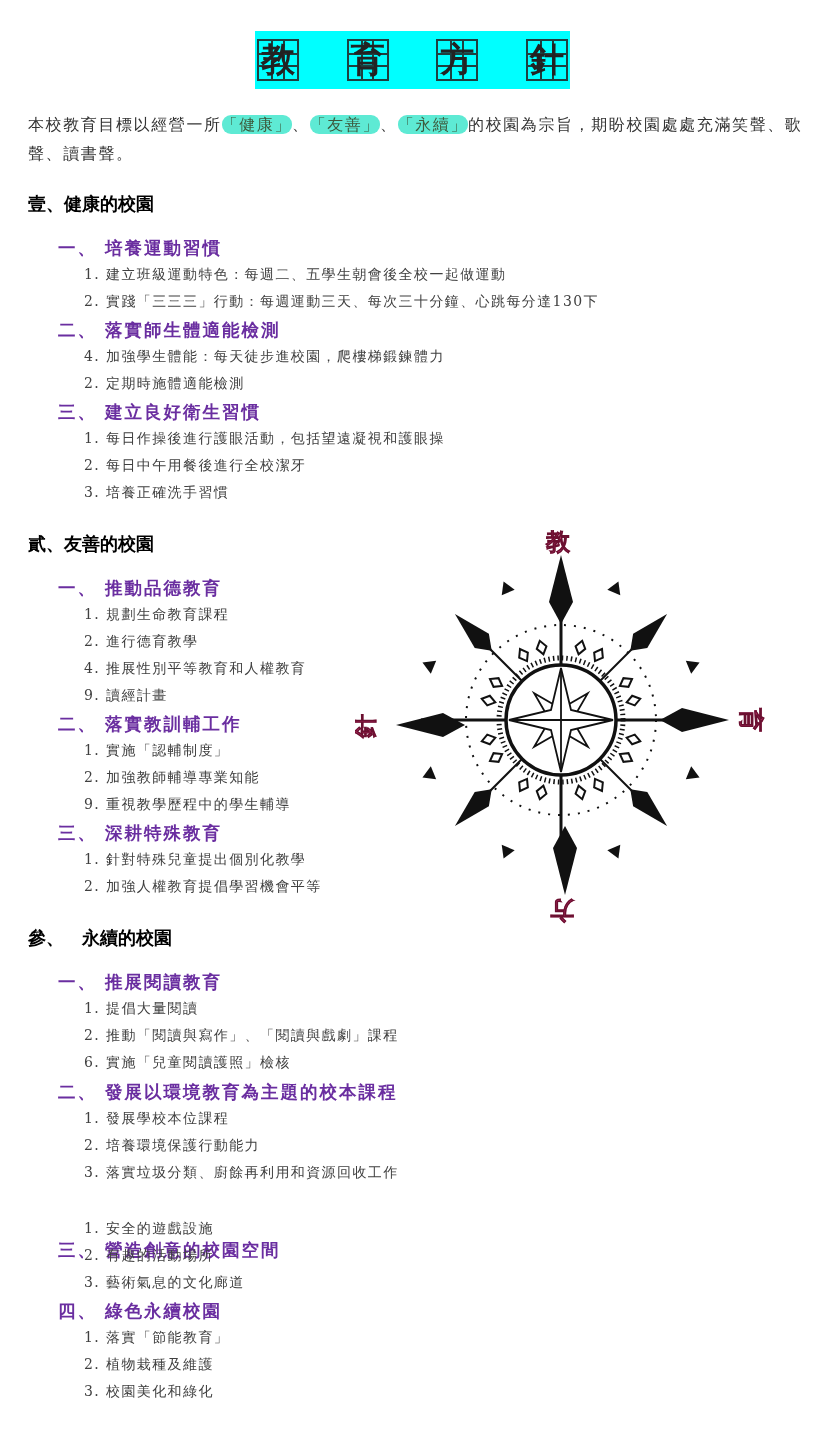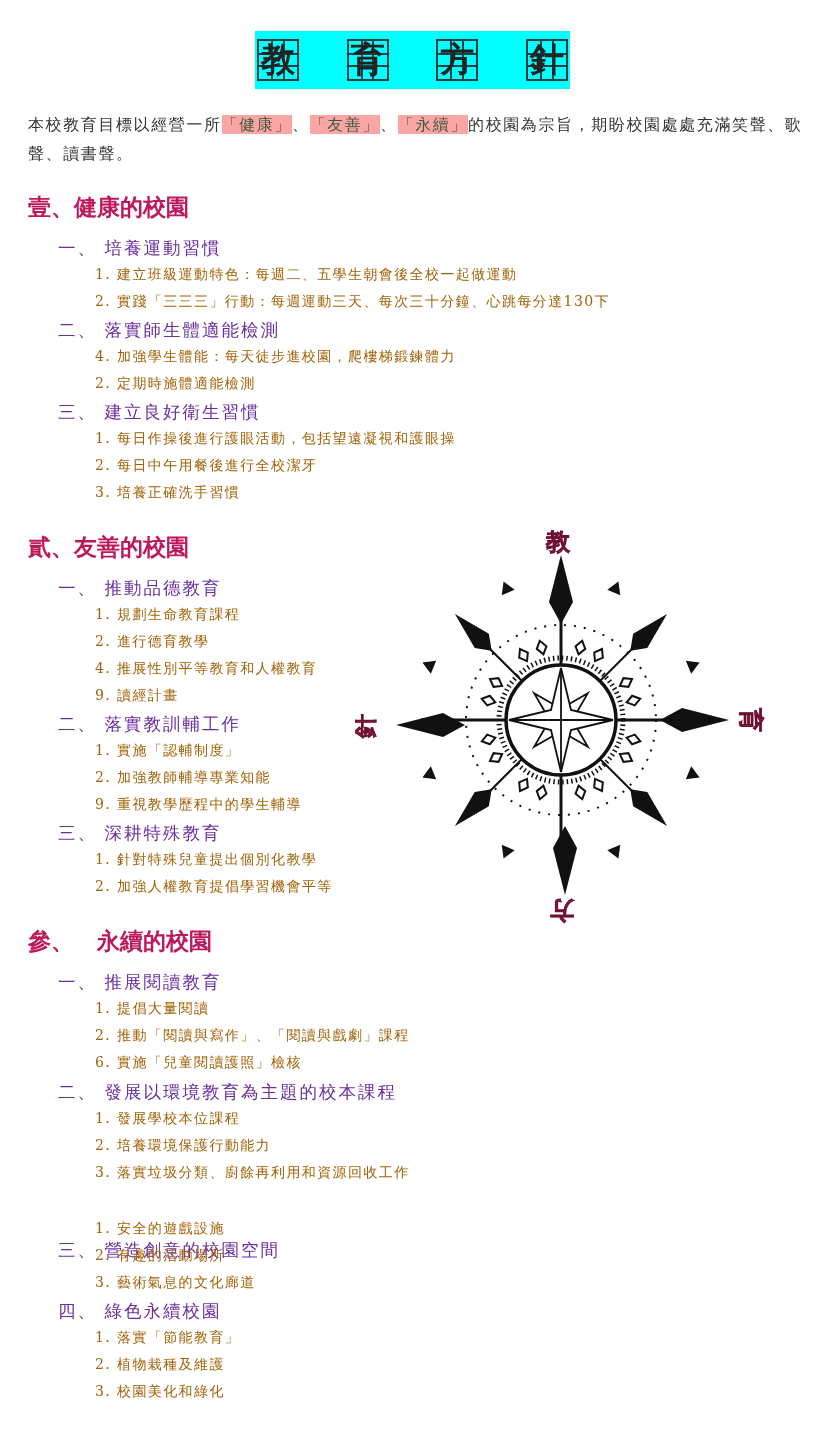--- a/index.html
+++ b/index.html
@@ -10,24 +10,24 @@
   .title-char { width: 42px; height: 42px; border: 2px solid #1e4040; box-sizing: border-box; position: relative;
                 display: flex; align-items: center; justify-content: center;
                 font-family: "DejaVu Sans", sans-serif; font-weight: bold; font-size: 34px; color: #222;
                 background-image:
                   linear-gradient(#1e4040, #1e4040), linear-gradient(#1e4040, #1e4040),
                   linear-gradient(#1e4040, #1e4040), linear-gradient(#1e4040, #1e4040);
                 background-size: 2px 100%, 2px 100%, 100% 2px, 100% 2px;
                 background-position: 33% 0, 66% 0, 0 33%, 0 66%;
                 background-repeat: no-repeat; }
   .intro { position: absolute; left: 28px; top: 110px; width: 775px; font-size: 16px; line-height: 29px; letter-spacing: 1.6px; color: #333; }
-  .hl { background: #fca5a5; color: #3d5a3d; }
-  .h1 { position: absolute; left: 28px; font-family: Liberation Serif, serif; font-weight: bold; font-size: 23px; color: #be185d; white-space: nowrap; }
-  .h2 { position: absolute; left: 58px; font-size: 17.5px; font-weight: normal; color: #6a2ea0; letter-spacing: 2px; white-space: nowrap; }
-  .item { position: absolute; left: 95px; font-size: 14px; color: #a16207; letter-spacing: 1.4px; white-space: nowrap; }
+  .hl { background: #5eead4; color: #3d5a3d; border-radius: 9px; }
+  .h1 { position: absolute; left: 28px; font-family: Liberation Serif, serif; font-weight: bold; font-size: 18px; color: #000000; white-space: nowrap; }
+  .h2 { position: absolute; left: 58px; font-size: 17.5px; font-weight: bold; color: #6a2ea0; letter-spacing: 2px; white-space: nowrap; }
+  .item { position: absolute; left: 84px; font-size: 14px; color: #404040; letter-spacing: 1.4px; white-space: nowrap; }
   .compass { position: absolute; left: 355px; top: 520px; width: 420px; height: 410px; }
 </style>
 </head>
 <body>
 
 <div class="title-bar">
   <div class="title-char">教</div>
   <div class="title-char">育</div>
   <div class="title-char">方</div>
   <div class="title-char">針</div>

